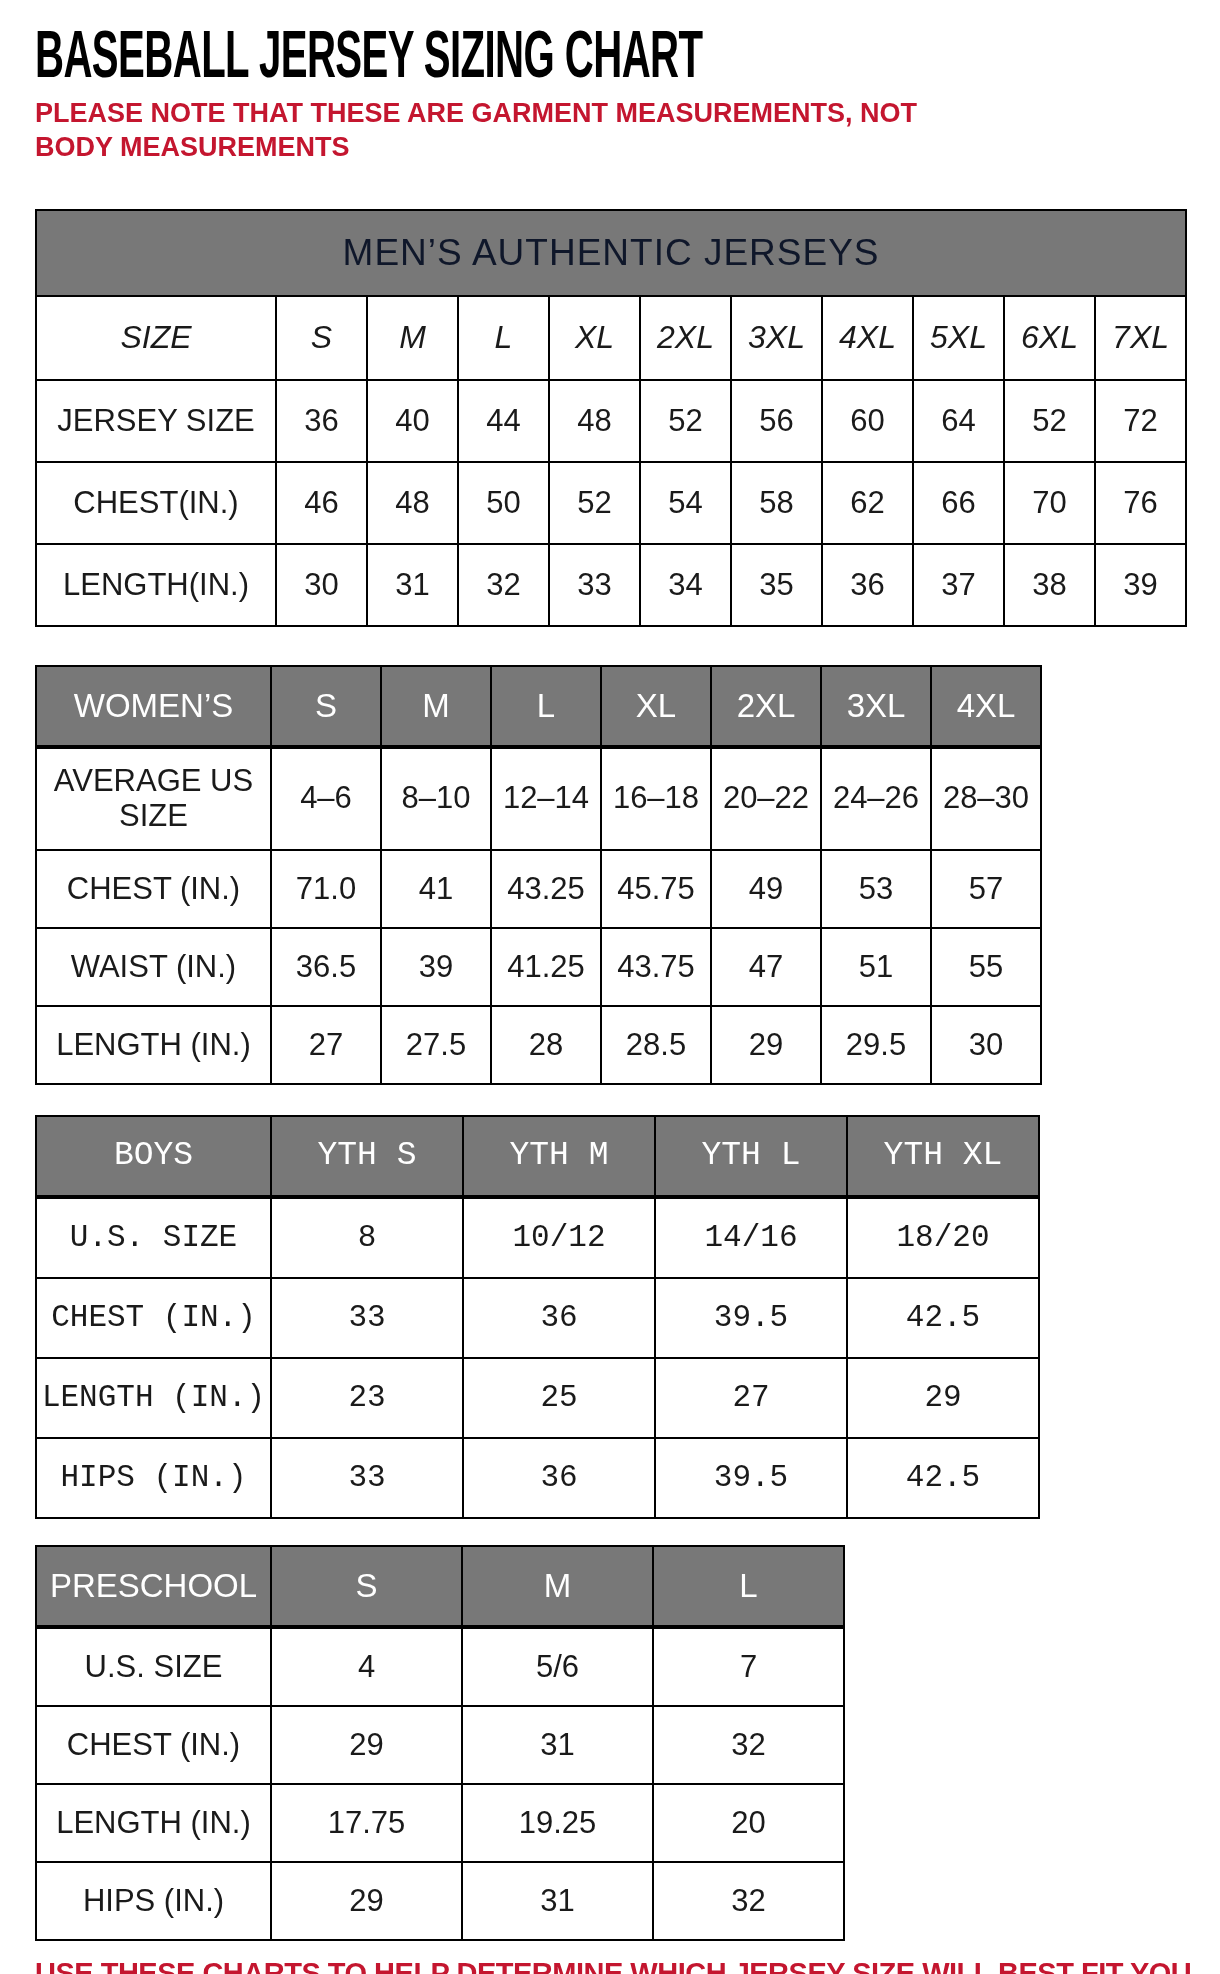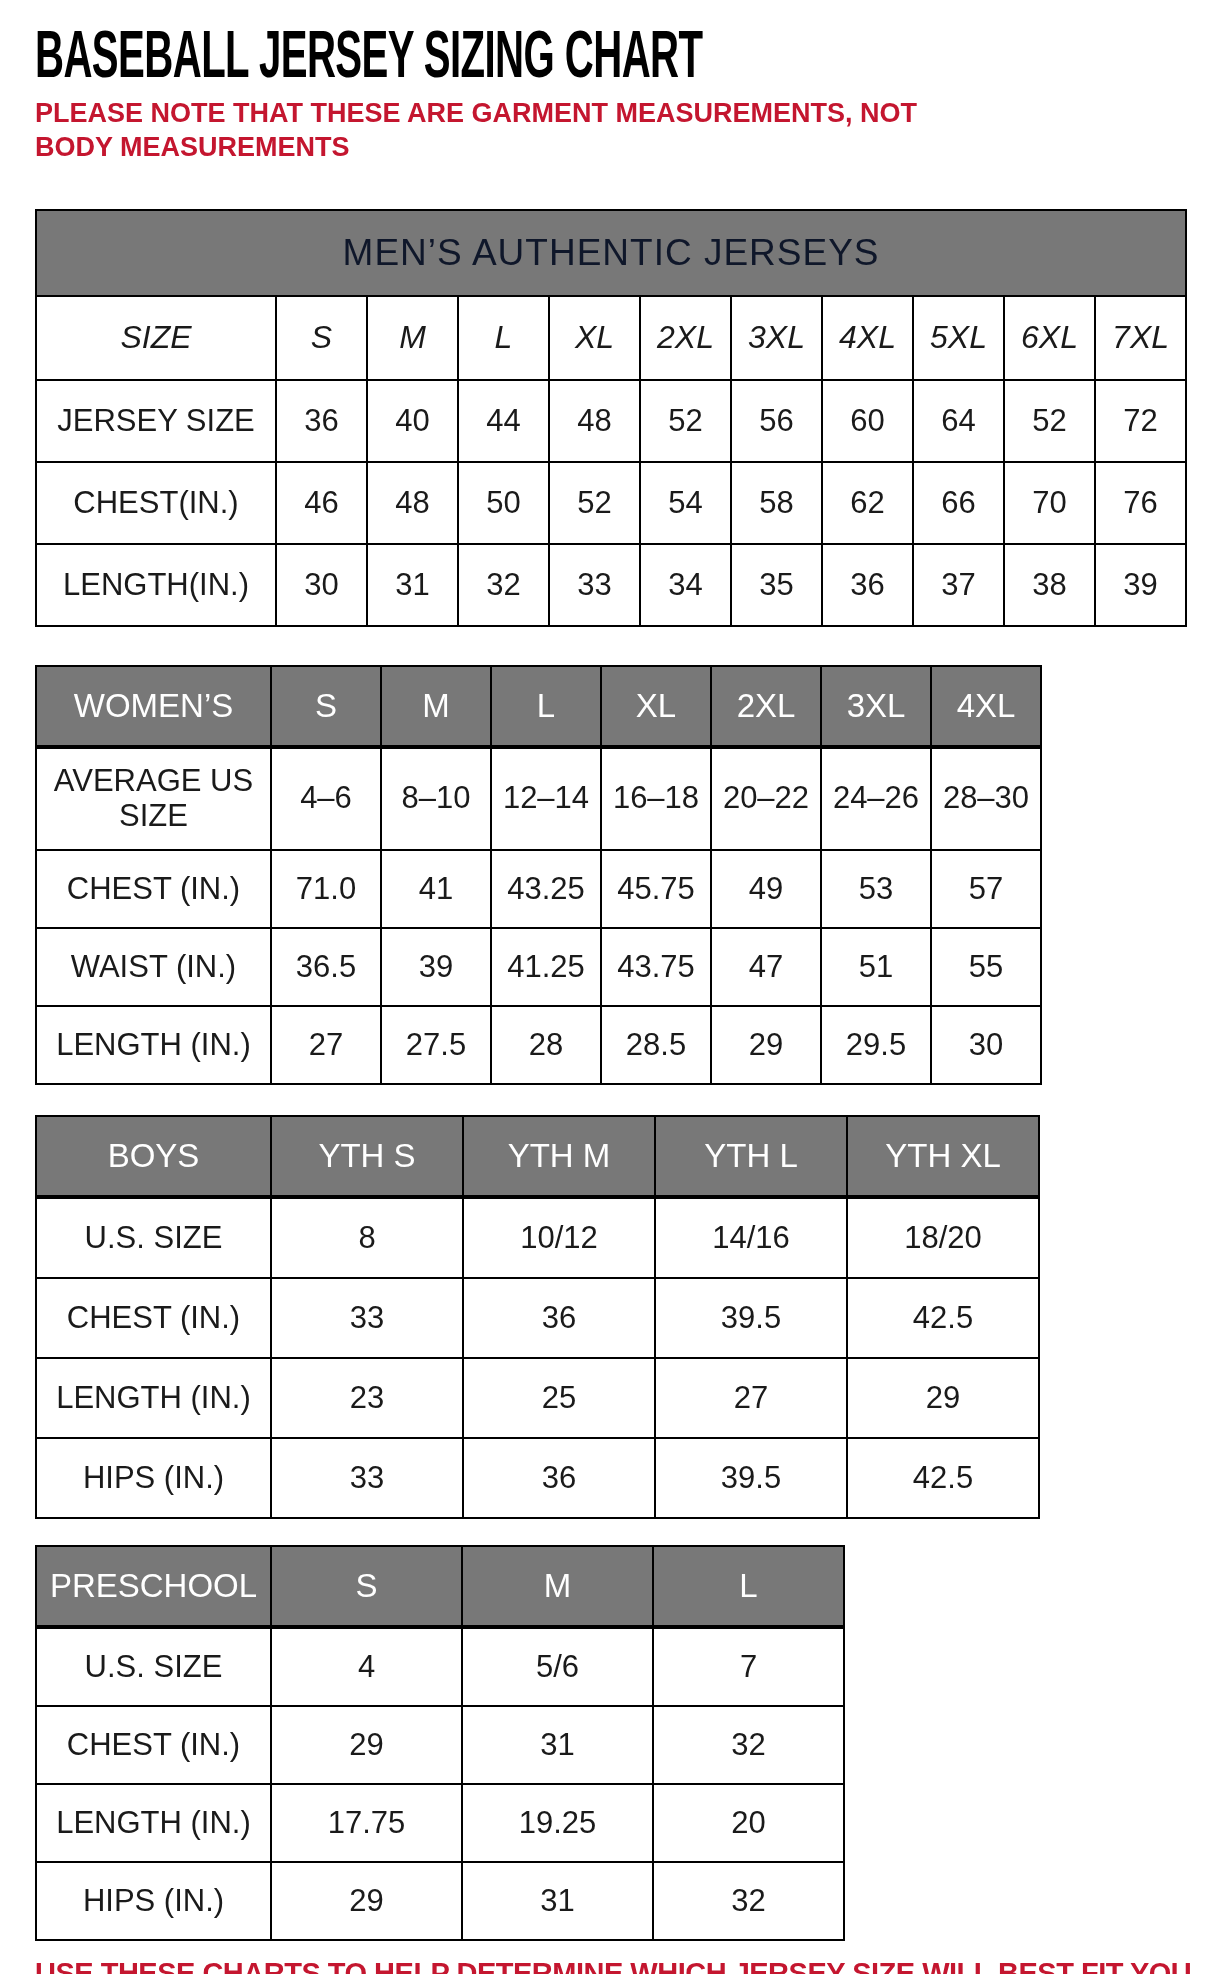--- a/index.html
+++ b/index.html
@@ -75,21 +75,21 @@
     border-bottom:4px solid var(--line);
   }
   
   .tbl-womens{width:1005px;margin-top:38px;padding-left:34px;}
   .tbl-womens col.c-label{width:235px;}
   .tbl-womens col.c-size{width:110px;}
   .tbl-womens .data-row td{height:76px;font-size:31px;border-radius:15px;}
   .tbl-womens .data-row.tall td{height:100px;line-height:1.12;}
 
   
-  .tbl-boys{width:1003px;margin-top:30px;}
+  .tbl-boys{width:1003px;margin-top:30px;font-family:Liberation Mono, monospace;}
   .tbl-boys col.c-label{width:235px;}
   .tbl-boys col.c-size{width:192px;}
   .tbl-boys .data-row td{height:78px;font-size:31px;}
 
   
   .tbl-preschool{width:808px;margin-top:26px;}
   .tbl-preschool col.c-label{width:235px;}
   .tbl-preschool col.c-size{width:191px;}
   .tbl-preschool .data-row td{height:76px;font-size:31px;}
 

